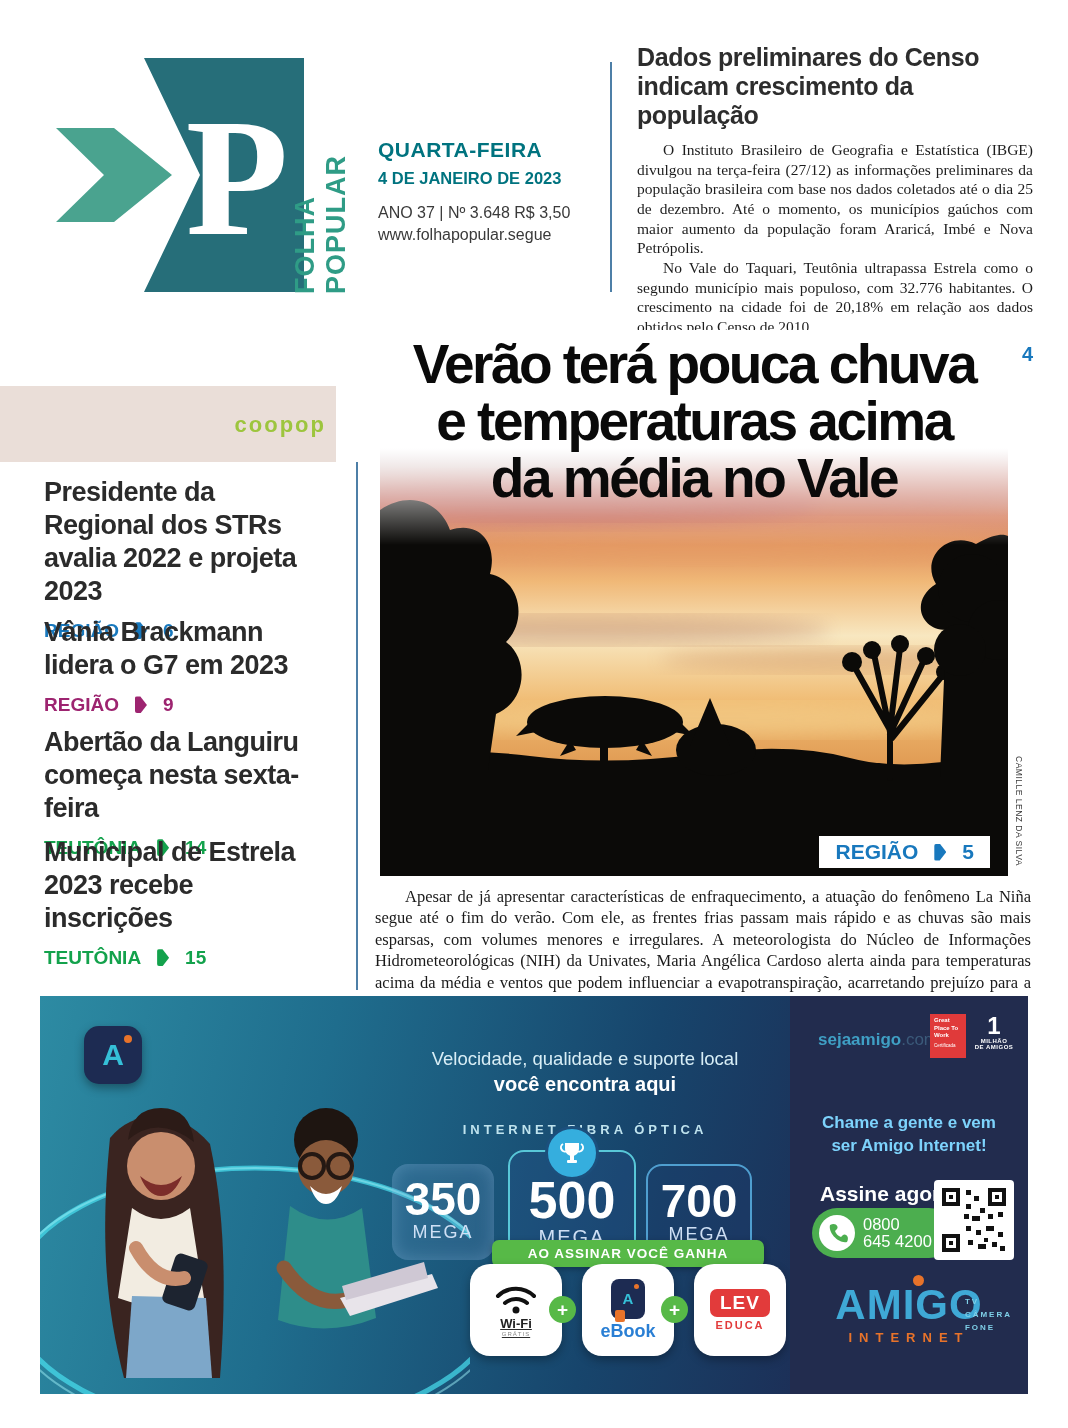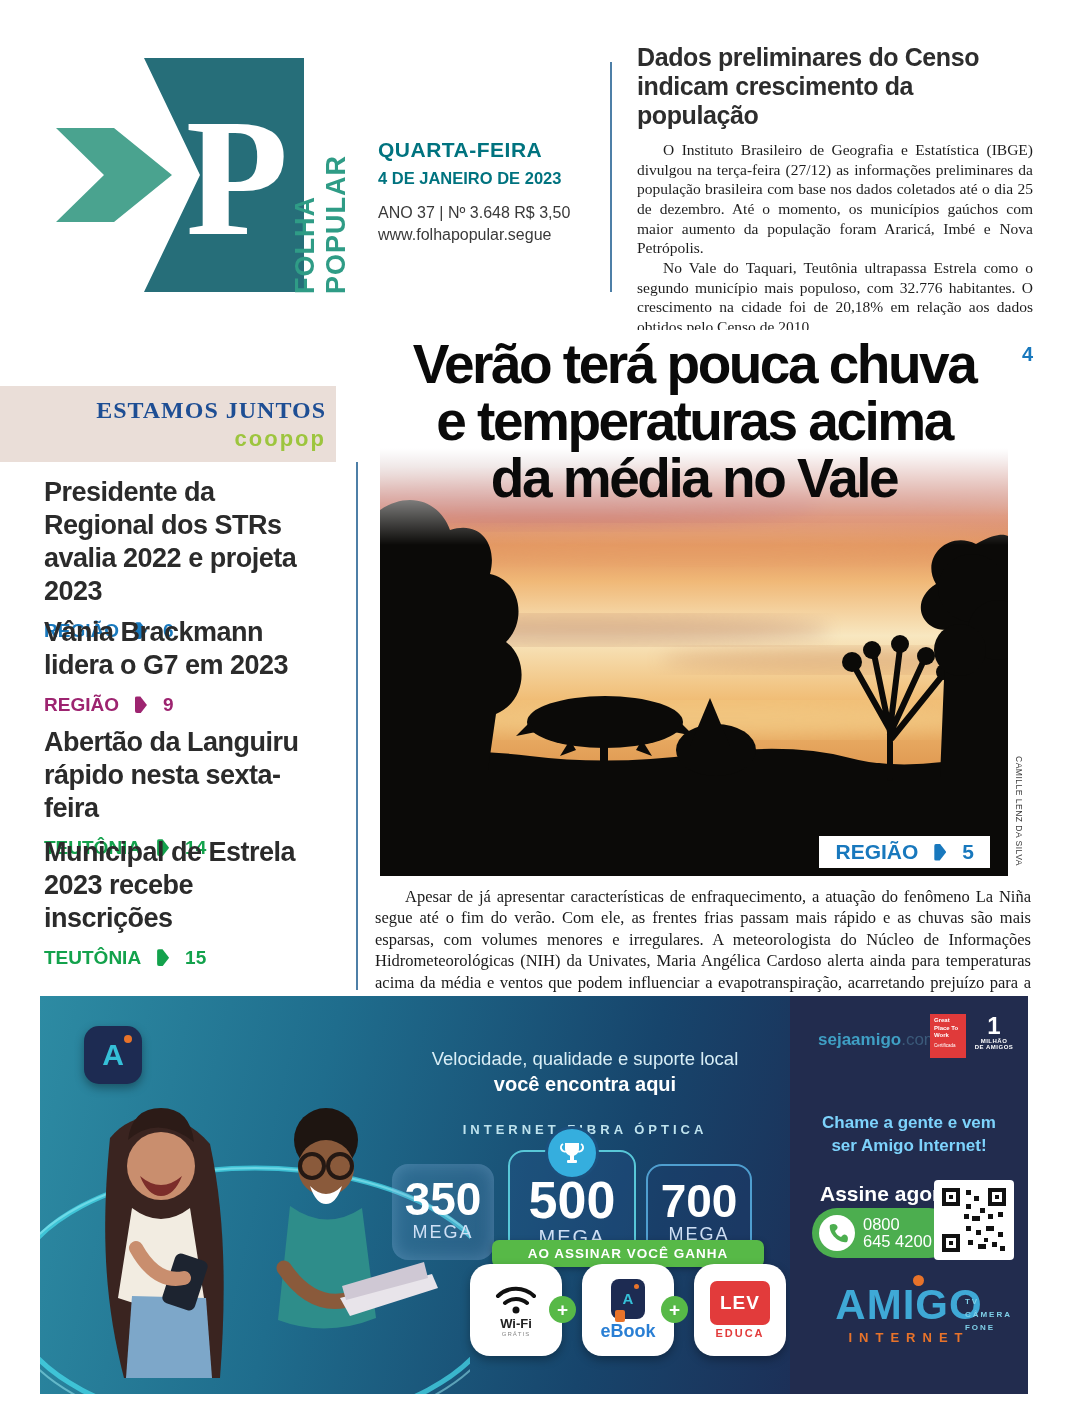--- a/index.html
+++ b/index.html
@@ -82,33 +82,33 @@
   #plan2 .speed{font-size:46px;margin-top:8px;} #plan2 .unit{font-size:18px;margin-top:-4px;}
   #trophy{position:absolute;left:50%;top:-26px;transform:translateX(-50%);
       width:48px;height:48px;border-radius:50%;background:#35aede;border:3px solid #1c4f7c;
       display:flex;align-items:center;justify-content:center;}
   #bonus-banner{left:452px;top:244px;width:272px;height:27px;background:#57b947;border-radius:7px;
       color:#fff;font-weight:bold;font-size:13.5px;letter-spacing:1px;
       display:flex;align-items:center;justify-content:center;box-shadow:0 2px 6px rgba(0,0,0,.3);}
   .tile{position:absolute;top:268px;width:92px;height:92px;background:#fff;border-radius:20px;
       box-shadow:0 4px 10px rgba(0,0,0,.3);display:flex;flex-direction:column;
       align-items:center;justify-content:center;}
-  #tile0{left:430px;} #tile1{left:542px;} #tile2{left:654px;}
+  #tile0{left:430px;text-decoration:underline;} #tile1{left:542px;} #tile2{left:654px;}
   .plus{position:absolute;top:300px;width:27px;height:27px;border-radius:50%;background:#57b947;
       color:#fff;font-weight:bold;font-size:19px;display:flex;align-items:center;justify-content:center;z-index:3;}
   #plus0{left:509px;} #plus1{left:621px;}
   .tile .wifi-label{font-size:13px;font-weight:bold;color:#222;margin-top:2px;}
   .tile .wifi-sub{font-size:6px;color:#888;letter-spacing:1px;}
   .tile .ebook{font-size:18px;font-weight:bold;color:#2a7fd4;margin-top:2px;}
   .bookicon{width:34px;height:40px;background:#1d2b52;border-radius:8px;position:relative;
       display:flex;align-items:center;justify-content:center;color:#35c0d8;font-weight:bold;font-size:15px;}
   .bookicon i{position:absolute;right:6px;top:5px;width:5px;height:5px;border-radius:50%;background:#e8732a;}
   .bookicon u{position:absolute;left:4px;bottom:-3px;width:10px;height:12px;background:#e8732a;border-radius:2px;}
   .levbox{background:#e23b3b;color:#fff;font-weight:bold;font-size:19px;border-radius:7px;
-      padding:11px 10px;letter-spacing:1px;}
+      padding:3px 10px;letter-spacing:1px;}
   .levsub{color:#e23b3b;font-size:11px;font-weight:bold;letter-spacing:2px;margin-top:2px;}
 
   #ad-right{left:750px;top:0;width:238px;height:398px;background:#222c4e;}
   #portal{position:absolute;left:28px;top:34px;font-size:17px;font-weight:bold;}
   #portal .b{color:#3f9fc4;} #portal .d{color:#3b5a7a;font-weight:normal;}
   #gptw{position:absolute;right:62px;top:18px;width:36px;height:44px;background:#e03a3a;
       color:#fff;font-size:6px;font-weight:bold;line-height:1.25;padding:3px 4px;box-sizing:border-box;}
   #gptw .cert{font-weight:normal;font-size:4.5px;margin-top:3px;}
   #million{position:absolute;right:12px;top:18px;width:44px;height:50px;color:#fff;text-align:center;}
   #million .glyph{font-size:24px;font-weight:bold;line-height:1;}
@@ -156,21 +156,20 @@
       <p>No Vale do Taquari, Teutônia ultrapassa Estrela como o segundo município mais populoso, com 32.776 habitantes. O crescimento na cidade foi de 20,18% em relação aos dados obtidos pelo Censo de 2010</p>
     </div>
     <div class="tagrow" style="color: rgb(24, 120, 189);">
       <span>REGIÃO</span>
       <span class="chev"></span>
       <span>4</span>
     </div>
   </div>
 
   <div id="banner" class="abs">
-    <div class="slogan">ESTAMOS JUNTOS</div>
     <div class="coop">coopop</div>
   </div>
   <div id="div2" class="abs vdivider"></div>
 
   <div id="sb0" class="abs sb-item">
     <h3>Presidente da Regional dos STRs avalia 2022 e projeta 2023</h3>
     <div class="tagrow" style="color: rgb(24, 120, 189);">
       <span>REGIÃO</span>
       <span class="chev"></span>
       <span>6</span>
@@ -178,21 +177,21 @@
   </div>
   <div id="sb1" class="abs sb-item">
     <h3>Vânia Brackmann lidera o G7 em 2023</h3>
     <div class="tagrow" style="color: rgb(157, 36, 112);">
       <span>REGIÃO</span>
       <span class="chev"></span>
       <span>9</span>
     </div>
   </div>
   <div id="sb2" class="abs sb-item">
-    <h3>Abertão da Languiru rápido nesta sexta-feira</h3>
+    <h3>Abertão da Languiru começa nesta sexta-feira</h3>
     <div class="tagrow" style="color: rgb(19, 162, 76);">
       <span>TEUTÔNIA</span>
       <span class="chev"></span>
       <span>14</span>
     </div>
   </div>
   <div id="sb3" class="abs sb-item">
     <h3>Municipal de Estrela 2023 recebe inscrições</h3>
     <div class="tagrow" style="color: rgb(19, 162, 76);">
       <span>TEUTÔNIA</span>

